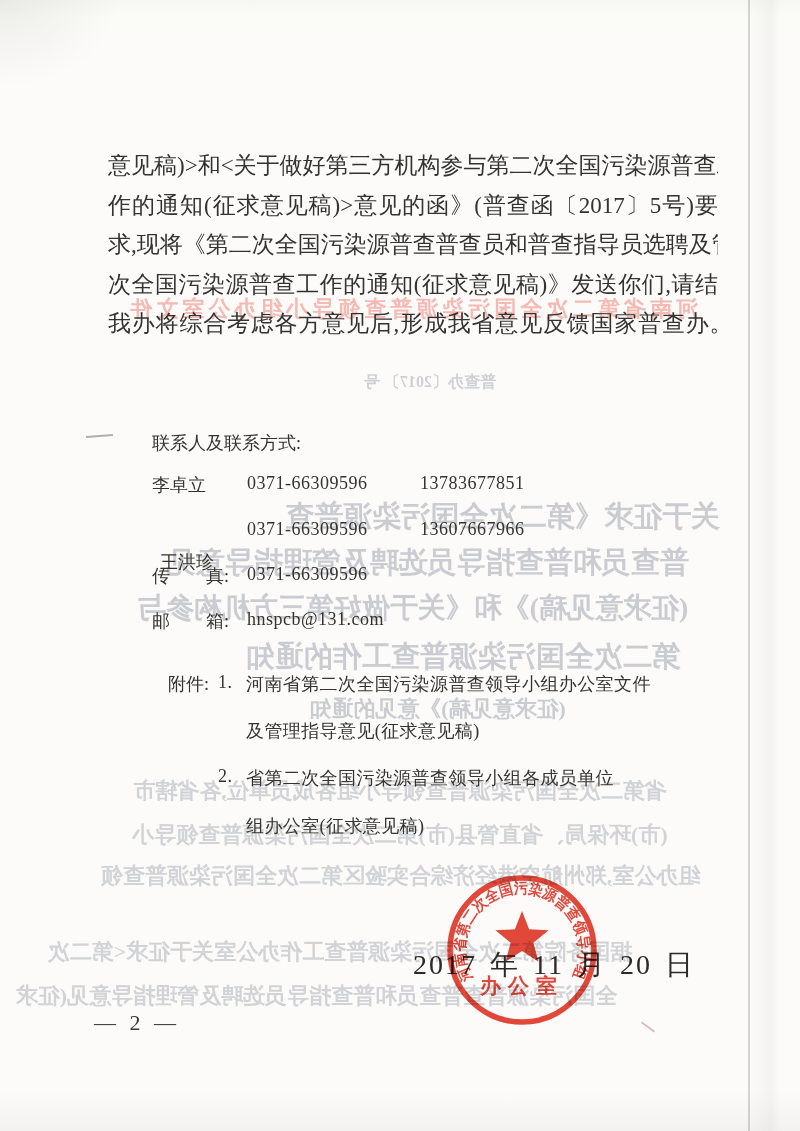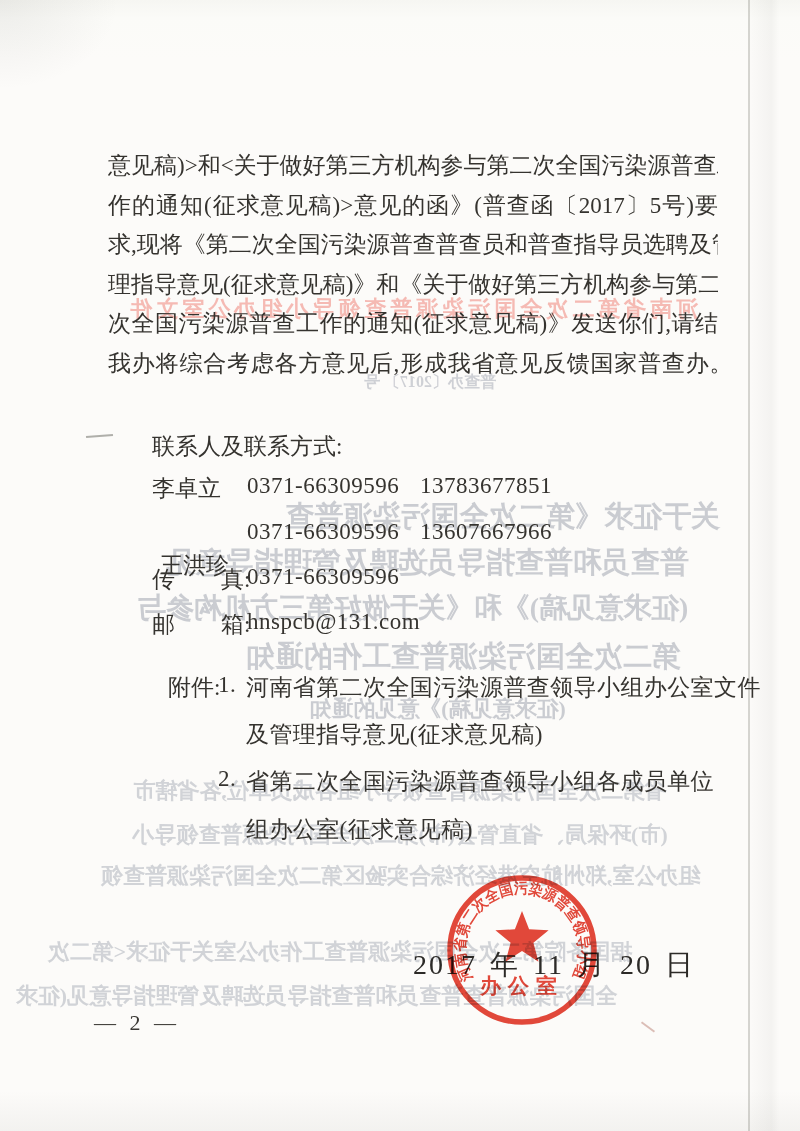--- a/index.html
+++ b/index.html
@@ -61,21 +61,21 @@
     position: absolute; left: 108px; top: 146px; width: 610px;
     font-size: 23px; line-height: 39.5px; color: #35332f;
   }
   .para .pl {
     white-space: nowrap;
     text-align: justify;
     text-align-last: justify;
     height: 39.5px; overflow: hidden;
   }
   .para .pl.loose { text-align-last: left; letter-spacing: 0.8px; }
-  .abs { position: absolute; white-space: nowrap; font-size: 23px; color: #35332f; }
+  .abs { position: absolute; white-space: nowrap; font-size: 18px; color: #35332f; }
   .num { letter-spacing: 0.5px; }
   .date {
     position: absolute; left: 413px; top: 946px;
     font-size: 28px; color: #2c2a27; letter-spacing: 2px; word-spacing: 4px;
     z-index: 3; white-space: nowrap;
   }
   .pageno {
     position: absolute; left: 94px; top: 1010px;
     font-size: 22px; color: #3a3834; letter-spacing: 4px;
   }
@@ -109,21 +109,20 @@
   <div class="bleed body" style="left:80px; top:776px; width:640px; font-size:22px;">省第二次全国污染源普查领导小组各成员单位,各省辖市</div>
   <div class="bleed body" style="left:80px; top:820px; width:640px; font-size:22px;">(市)环保局、省直管县(市)第二次全国污染源普查领导小</div>
   <div class="bleed body" style="left:78px; top:861px; width:645px; font-size:22px;">组办公室,郑州航空港经济综合实验区第二次全国污染源普查领</div>
   <div class="bleed body" style="left:72px; top:937px; width:560px; font-size:22px;">据国务院第二次全国污染源普查工作办公室关于征求&lt;第二次</div>
   <div class="bleed body" style="left:72px; top:981px; width:545px; font-size:22px;">全国污染源普查普查员和普查指导员选聘及管理指导意见(征求</div>
 
   <div class="para">
     <div class="pl">意见稿)&gt;和&lt;关于做好第三方机构参与第二次全国污染源普查工</div>
     <div class="pl">作的通知(征求意见稿)&gt;意见的函》(普查函〔2017〕5号)要</div>
     <div class="pl">求,现将《第二次全国污染源普查普查员和普查指导员选聘及管</div>
-    <div class="pl">理指导意见(征求意见稿)》和《关于做好第三方机构参与第二</div>
     <div class="pl">次全国污染源普查工作的通知(征求意见稿)》发送你们,请结</div>
     <div class="pl loose">我办将综合考虑各方意见后,形成我省意见反馈国家普查办。</div>
   </div>
 
   <div class="abs" style="left:152px; top:431px;">联系人及联系方式:</div>
 
   <div>
     <span class="abs" style="left:152px; top:473px;">李卓立</span>
     <span class="abs num" style="left:247px; top:473px;">0371-66309596</span>
     <span class="abs num" style="left:420px; top:473px;">13783677851</span>

